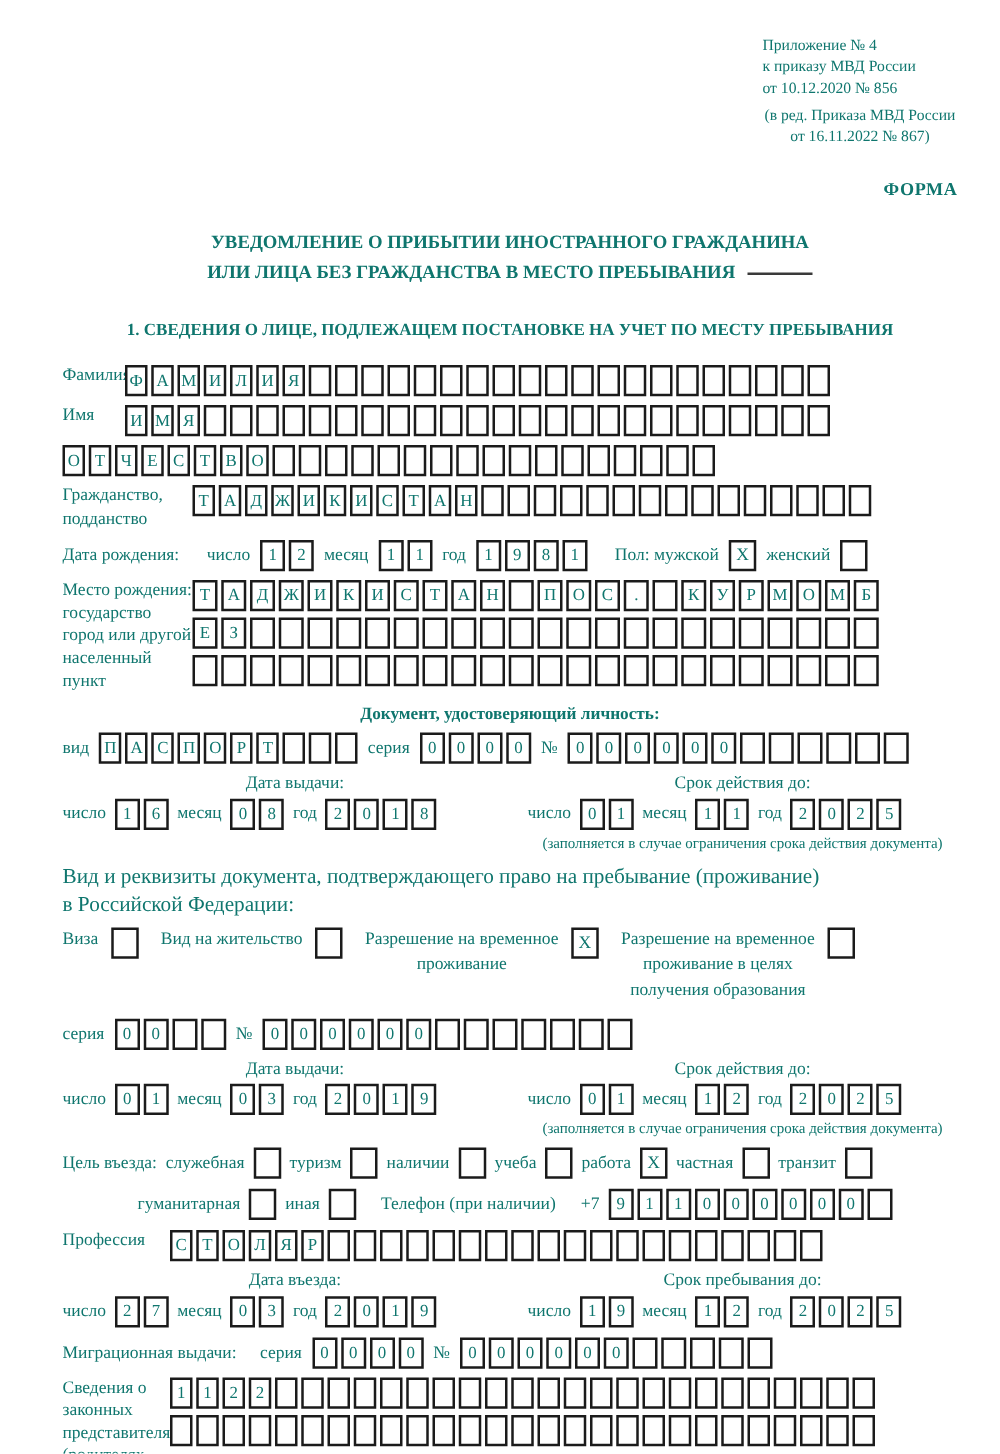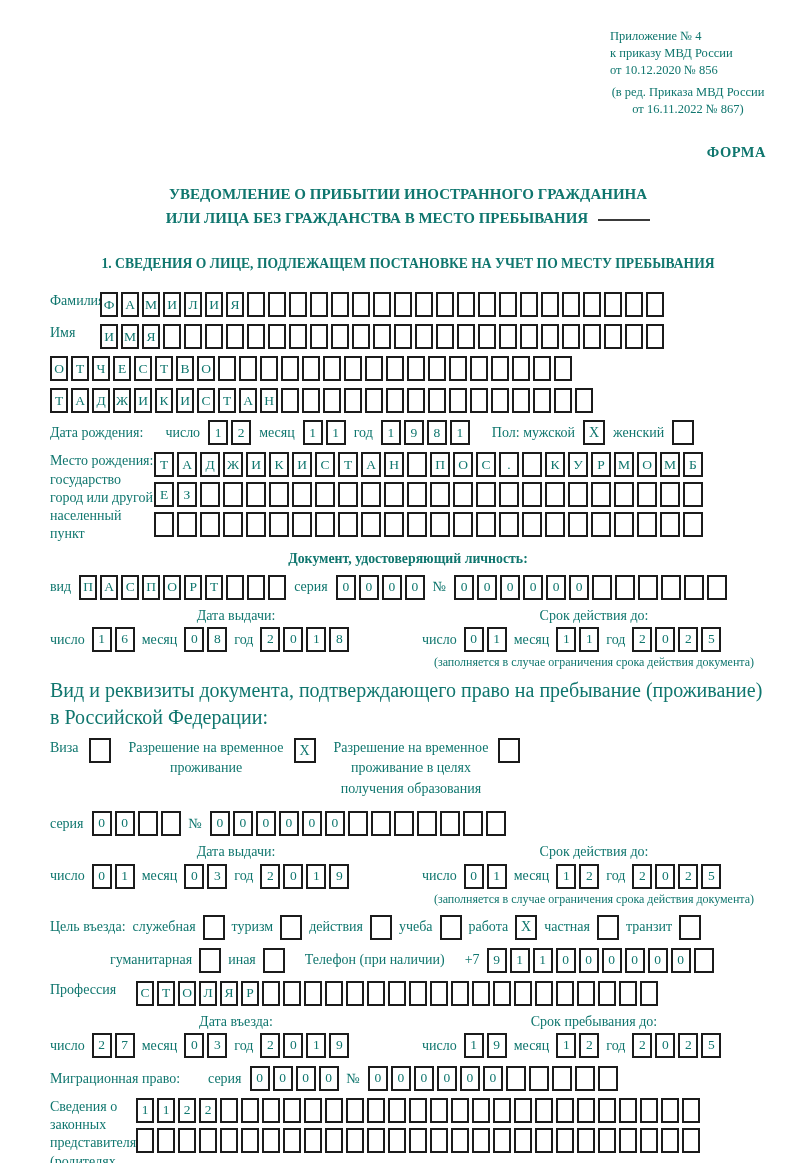--- a/index.html
+++ b/index.html
@@ -34,21 +34,21 @@
   .doc-head{text-align:center;font-weight:bold;font-size:13.8px;margin:6px 0 7px 0;}
   
   .dates{margin-bottom:8px;}
   .dates .cols{display:flex;}
   .date-col{flex:none;}
   .date-col.left{width:372px;}
   .date-col.right{flex:1;}
   .date-title{text-align:center;font-size:14px;margin-bottom:3px;}
   .date-fields{display:flex;align-items:center;gap:7px;}
   .date-note{font-size:12px;text-align:center;margin-top:3px;white-space:nowrap;}
-  .intro{font-size:20px;margin-bottom:8px;}
+  .intro{font-size:17px;margin-bottom:8px;}
   
   .opts{display:flex;align-items:flex-start;margin:2px 0 12px 0;}
   .opt{display:flex;align-items:flex-start;}
   .opt .opt-label{text-align:center;line-height:1.45;}
   .opt .checkbox{margin-left:10px;margin-right:18px;}
   
   .purpose-row{display:flex;align-items:center;gap:7px;margin-bottom:8px;flex-wrap:nowrap;}
   .indent{margin-left:60px;}
   
   .rep{display:flex;margin-top:2px;}
@@ -171,20 +171,24 @@
           <span class="cell"></span>
           <span class="cell"></span>
           <span class="cell"></span>
           <span class="cell"></span>
           <span class="cell"></span>
           <span class="cell"></span>
         </div>
     </div>
 
     <div class="row">
+      <div class="lblcol" style="width:104px">
+        <div>Гражданство,</div>
+        <div>подданство</div>
+      </div>
       <div class="cells sm">
           <span class="cell">Т</span>
           <span class="cell">А</span>
           <span class="cell">Д</span>
           <span class="cell">Ж</span>
           <span class="cell">И</span>
           <span class="cell">К</span>
           <span class="cell">И</span>
           <span class="cell">С</span>
           <span class="cell">Т</span>
@@ -416,20 +420,24 @@
 
     <div class="intro" style="margin-bottom:2px">Вид и реквизиты документа, подтверждающего право на пребывание (проживание)</div>
     <div class="intro">в Российской Федерации:</div>
 
     <div class="opts">
       <div class="opt">
         <div class="opt-label">Виза</div>
         <span class="checkbox"></span>
       </div>
       <div class="opt">
+        <div class="opt-label">Вид на жительство</div>
+        <span class="checkbox"></span>
+      </div>
+      <div class="opt">
         <div class="opt-label">
           <div>Разрешение на временное</div>
           <div>проживание</div>
         </div>
         <span class="checkbox">X</span>
       </div>
       <div class="opt">
         <div class="opt-label">
           <div>Разрешение на временное</div>
           <div>проживание в целях</div>
@@ -514,21 +522,21 @@
         </div>
       </div>
     </div>
 
     <div class="purpose-row">
       <span>Цель въезда:</span>
       <span>служебная</span>
       <span class="checkbox"></span>
       <span>туризм</span>
       <span class="checkbox"></span>
-      <span>действия</span>
+      <span>наличии</span>
       <span class="checkbox"></span>
       <span>учеба</span>
       <span class="checkbox"></span>
       <span>работа</span>
       <span class="checkbox">X</span>
       <span>частная</span>
       <span class="checkbox"></span>
       <span>транзит</span>
       <span class="checkbox"></span>
     </div>
@@ -630,21 +638,21 @@
                 <span class="cell">0</span>
                 <span class="cell">2</span>
                 <span class="cell">5</span>
               </span>
           </div>
         </div>
       </div>
     </div>
 
     <div class="row inline">
-      <span style="width:150px;flex:none">Миграционная право:</span>
+      <span style="width:150px;flex:none">Миграционная выдачи:</span>
       <span>серия</span>
       <span class="cells">
           <span class="cell">0</span>
           <span class="cell">0</span>
           <span class="cell">0</span>
           <span class="cell">0</span>
         </span>
       <span>№</span>
       <span class="cells">
           <span class="cell">0</span>

